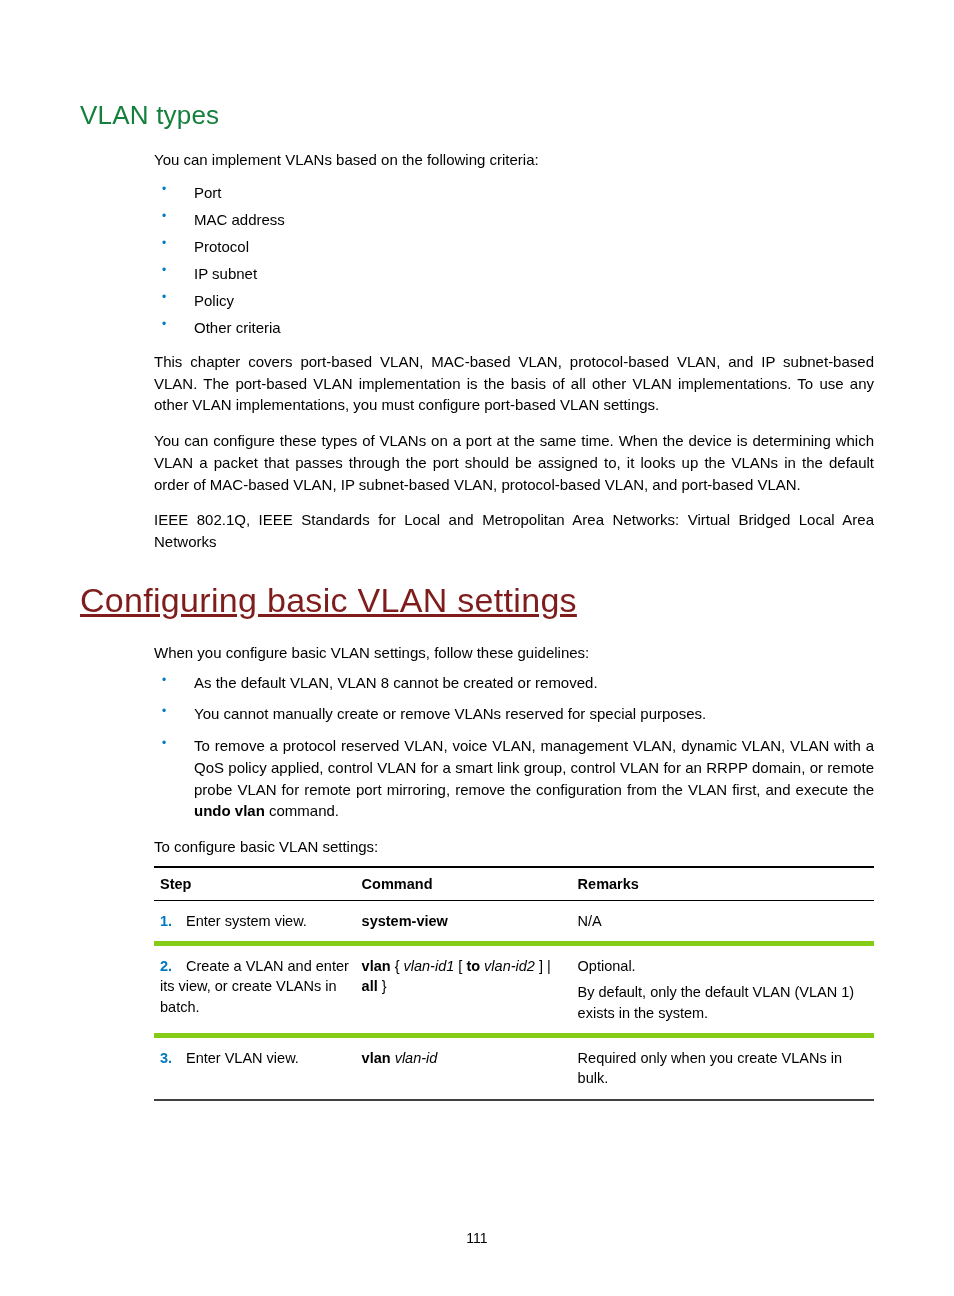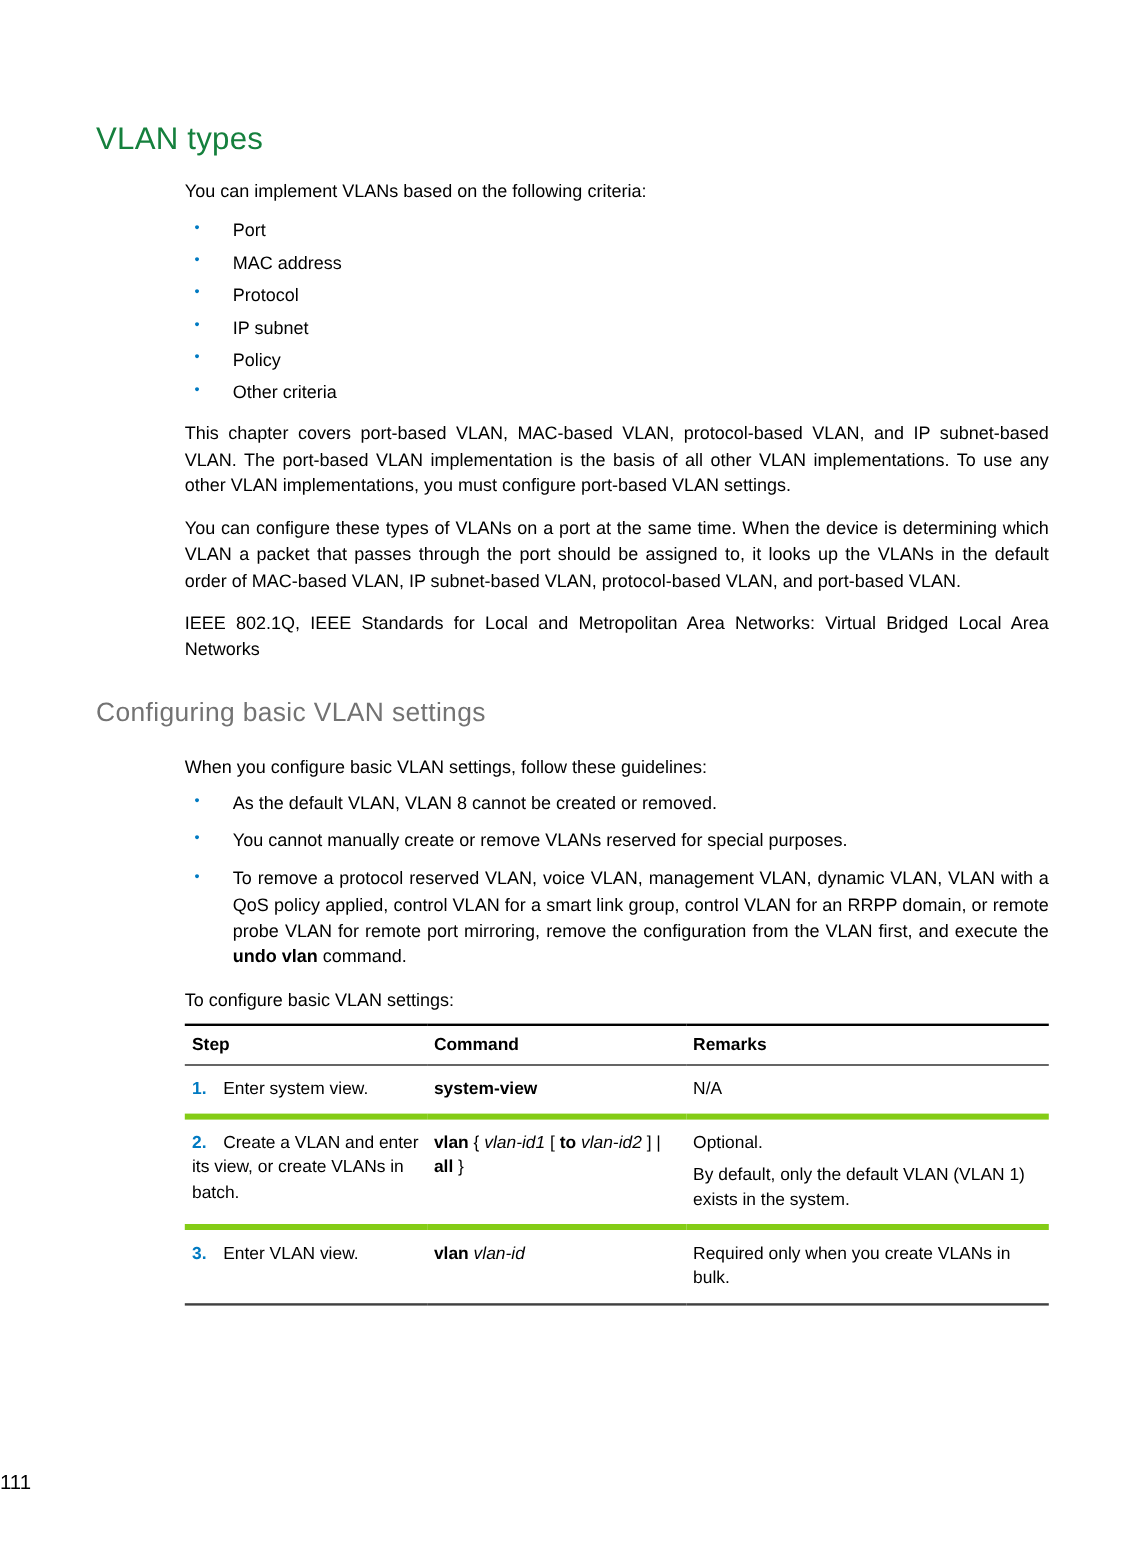--- a/index.html
+++ b/index.html
@@ -20,25 +20,26 @@
     padding: 0 0 0 0;
   }
   h2.section {
     font-size: 26px;
     font-weight: 400;
     color: #15803d;
     margin: 0 0 18px 0;
     letter-spacing: 0.2px;
   }
   h1.chapter {
-    font-size: 22px;
+    font-size: 34px;
     font-weight: 400;
-    color: #737373;
+    color: #7f1d1d;
     margin: 28px 0 22px 0;
     letter-spacing: 0.3px;
+    text-decoration: underline;
   }
   .body-block {
     padding-left: 74px;
   }
   p.body {
     font-size: 15px;
     line-height: 1.45;
     margin: 0 0 14px 0;
     text-align: justify;
   }
@@ -126,22 +127,22 @@
     color: #007ac2;
     font-weight: 700;
     display: inline-block;
     width: 26px;
   }
   .page-num {
     position: absolute;
     bottom: 50px;
     left: 0;
     width: 100%;
-    text-align: left;
-    font-size: 17px;
+    text-align: center;
+    font-size: 14px;
   }
 </style>
 </head>
 <body>
 
 <div class="page">
   <div class="content">
 
     <h2 class="section">VLAN types</h2>
     <div class="body-block">

